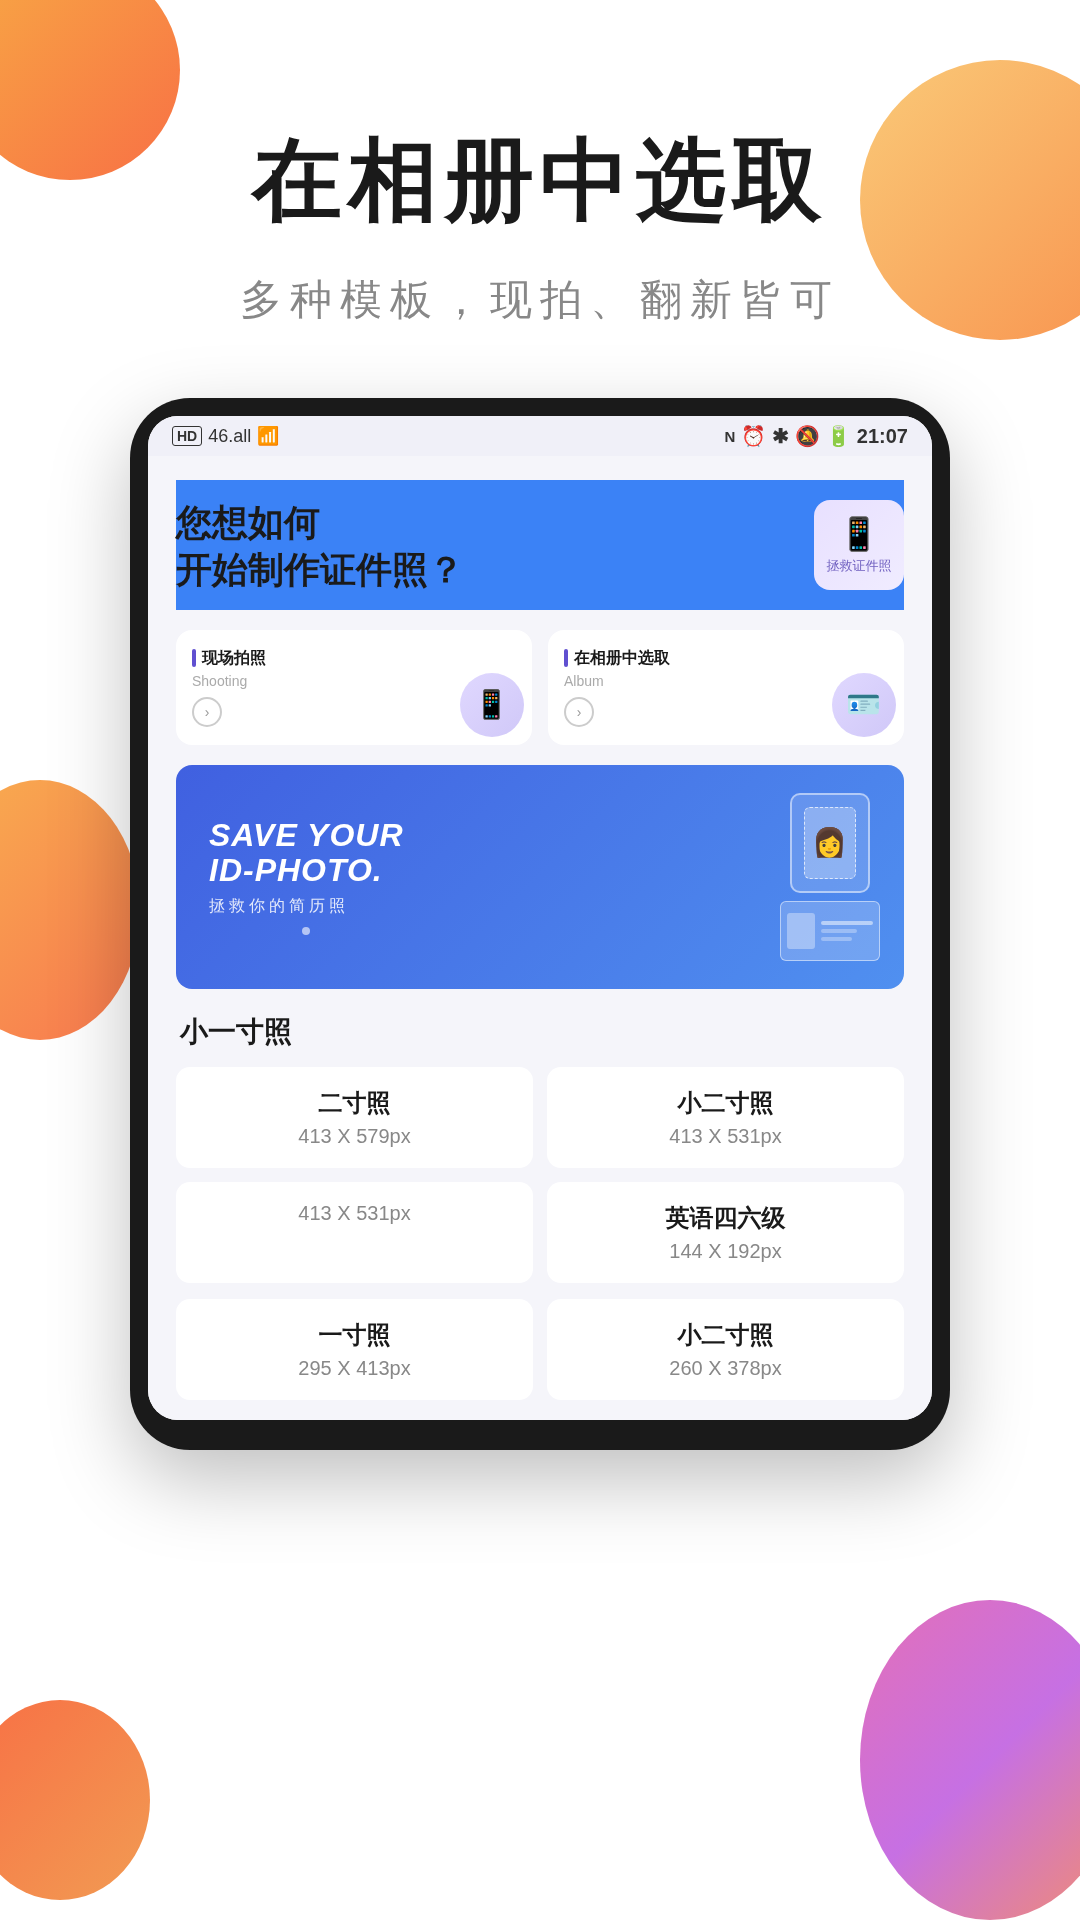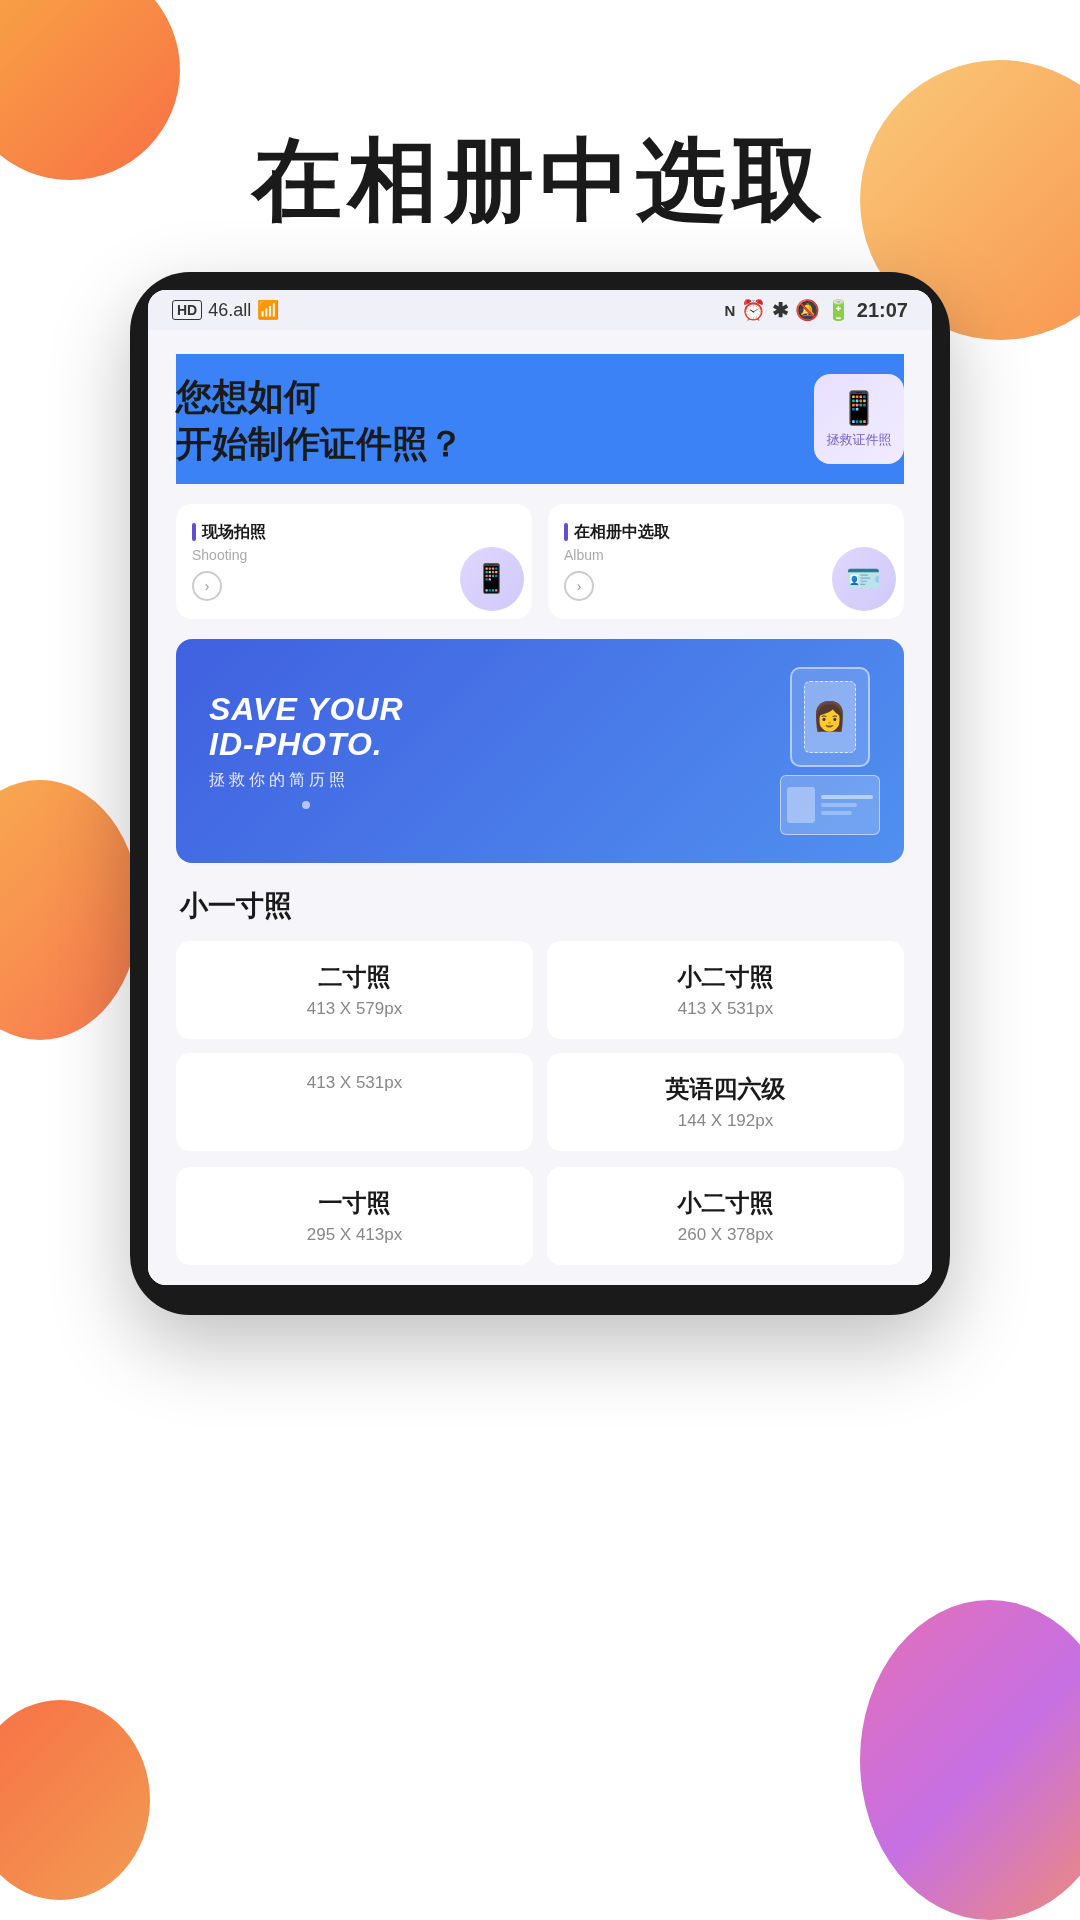--- a/index.html
+++ b/index.html
@@ -85,21 +85,21 @@
       width: 820px;
       background: #1a1a1a;
       border-radius: 60px;
       padding: 18px 18px 30px;
       box-shadow: 0 30px 80px rgba(0,0,0,0.25);
       position: relative;
     }
 
     .phone-screen {
       background: #fff;
-      border-radius: 18px;
+      border-radius: 30px;
       overflow: hidden;
       width: 100%;
     }
 
     
     .status-bar {
       background: #f0f0f8;
       display: flex;
       justify-content: space-between;
       align-items: center;
@@ -290,21 +290,21 @@
       padding: 20px 16px;
       text-align: center;
     }
     .format-name {
       font-size: 24px;
       font-weight: 600;
       color: #1a1a1a;
       margin-bottom: 6px;
     }
     .format-size {
-      font-size: 17px;
+      font-size: 20px;
       color: #888;
     }
 
     
     .grid-cards-partial {
       display: grid;
       grid-template-columns: 1fr 1fr;
       gap: 14px;
       padding-bottom: 20px;
     }
@@ -320,20 +320,21 @@
 
 <div class="blob blob-top-left"></div>
 <div class="blob blob-top-right"></div>
 <div class="blob blob-mid-left"></div>
 <div class="blob blob-bottom-right"></div>
 <div class="blob blob-bottom-left"></div>
 
 <div class="page-content">
 
   <h1 class="main-title">在相册中选取</h1>
+  <p class="sub-title">多种模板，现拍、翻新皆可</p>
 
   <div class="phone-wrapper">
     <div class="phone-screen">
 
       <div class="status-bar">
         <div class="status-left">
           <span style="font-size:14px;font-weight:700;border:1.5px solid #333;padding:1px 4px;border-radius:3px;">HD</span>
           <span>46.all</span>
           <span>📶</span>
         </div>

